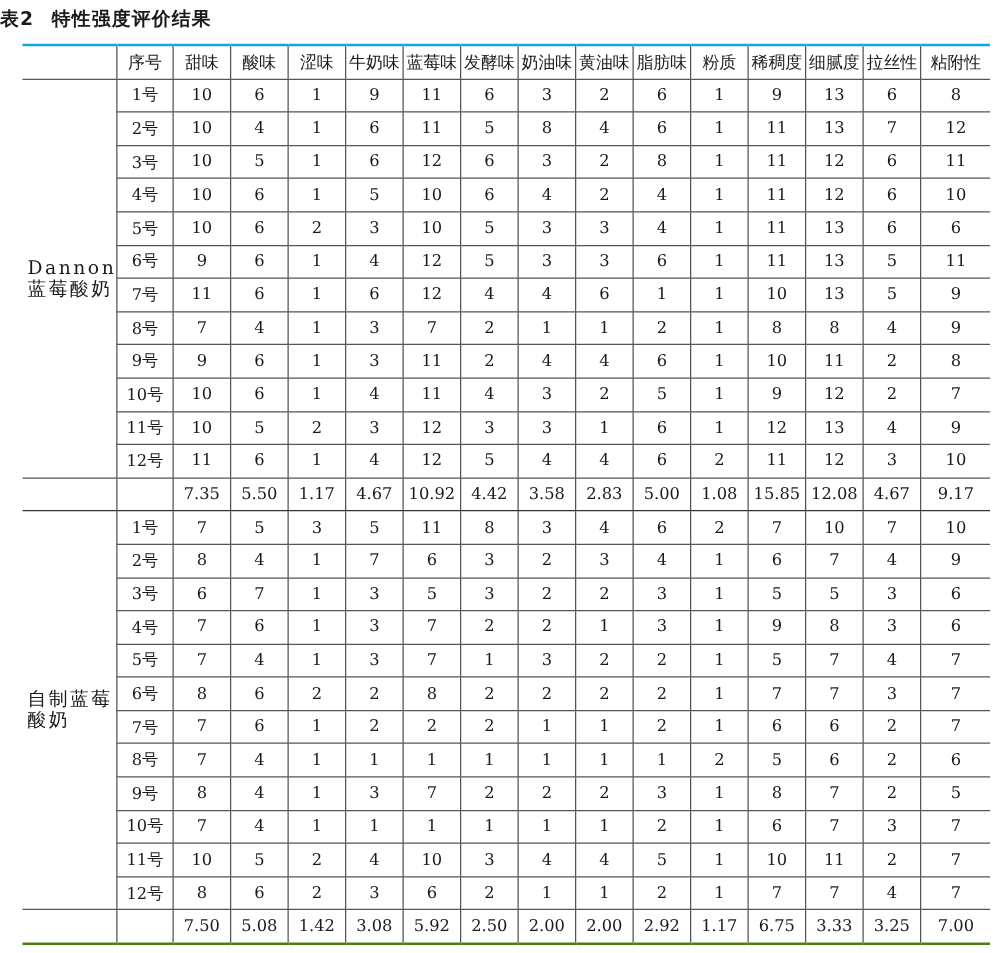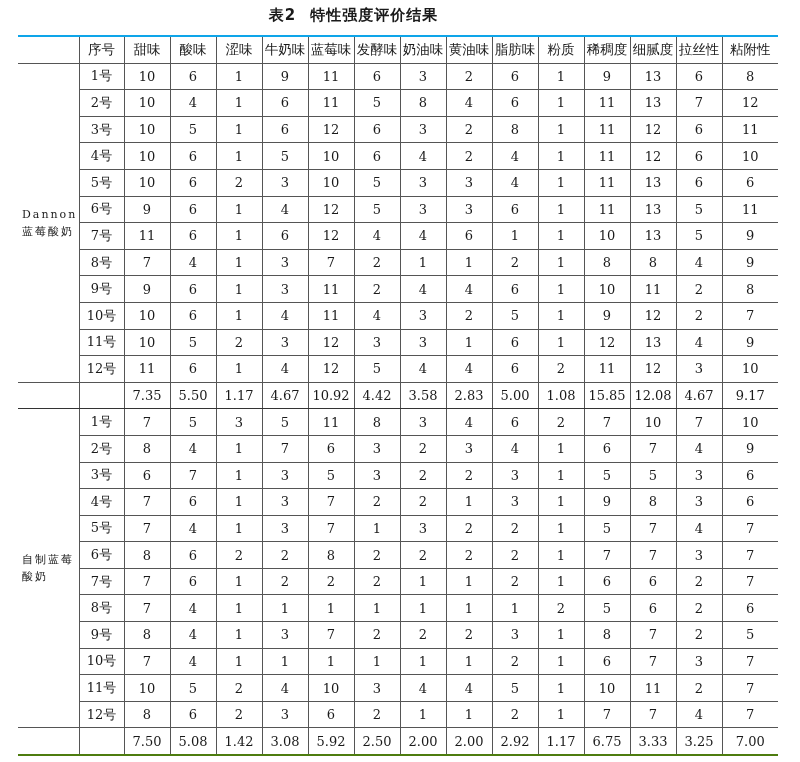--- a/index.html
+++ b/index.html
@@ -1,29 +1,29 @@
 <!DOCTYPE html>
 <html><head>
 <meta charset="utf-8">
 <style>
   html, body { margin:0; padding:0; background:#ffffff; }
   body { width:800px; height:762px; position:relative; overflow:hidden;
          font-family:"DejaVu Serif","Liberation Serif",serif; color:#1a1a1a; }
-  .title { position:absolute; top:6px; left:0; width:707px; text-align:center;
+  .title { position:absolute; top:6px; left:0; width:707px; text-align:left;
            font-family:"DejaVu Sans","Liberation Sans",sans-serif; font-weight:bold;
            font-size:15px; letter-spacing:1px; }
   .title .num { margin-right:14px; }
   table { position:absolute; left:18px; top:35px; border-collapse:collapse;
           table-layout:fixed; font-size:13px; }
   td { height:25.6px; padding:0; text-align:center; vertical-align:middle;
        border:1px solid #555; white-space:nowrap; }
   tr.top td { border-top:2px solid #0ea5e9; }
   tr.mean td { border-top:1.5px solid #333; border-bottom:1.5px solid #333; }
   tr.last td { border-bottom:2px solid #4d7c0f; }
-  td.group { border-left:none; text-align:left; padding-left:4px; font-size:11px;
+  td.group { border-left:none; text-align:left; padding-left:4px; font-size:15px;
              line-height:17px; letter-spacing:2px; white-space:normal; }
   td.blank { border-left:none; }
   td:last-child { border-right:none; }
   td.hdr { font-size:13.5px; letter-spacing:0; }
 </style>
 </head>
 <body>
 
 <div class="title">
   <span class="num">表2</span><span>特性强度评价结果</span>

